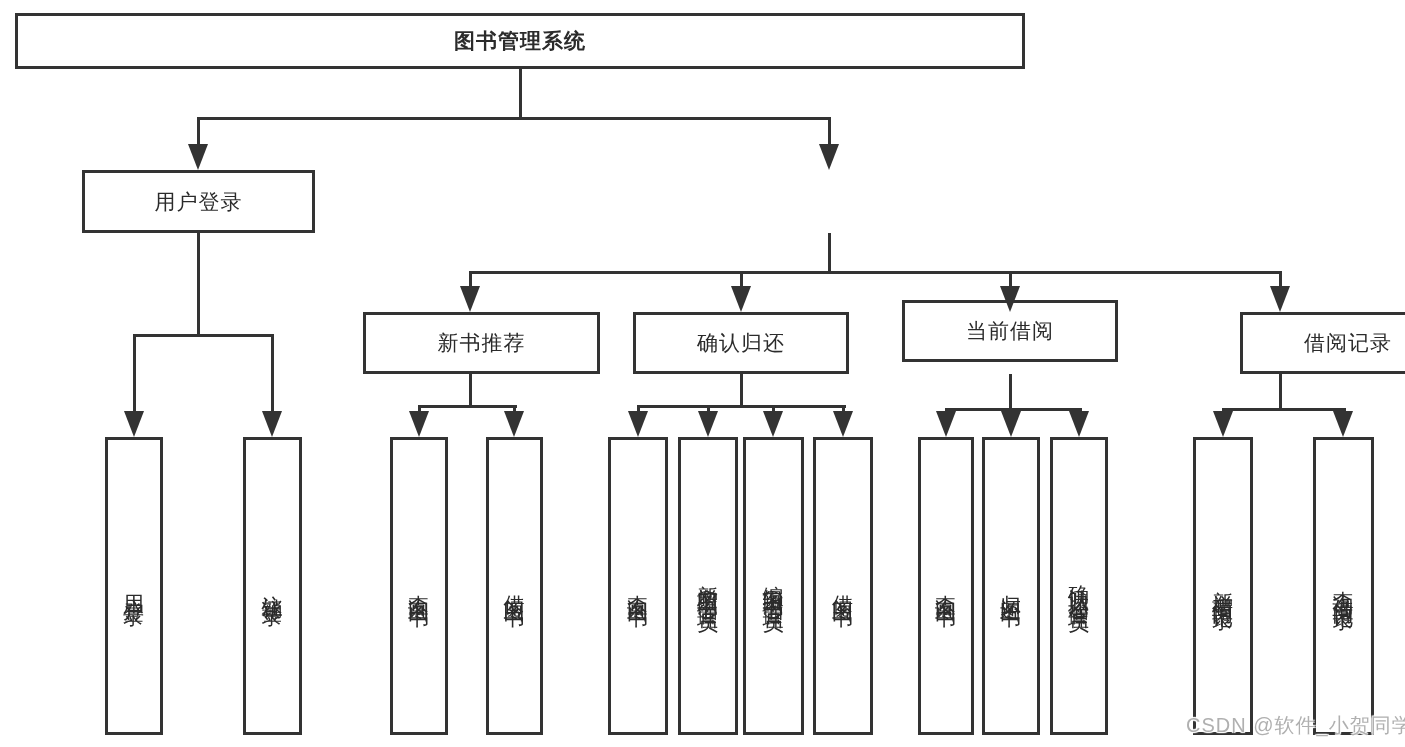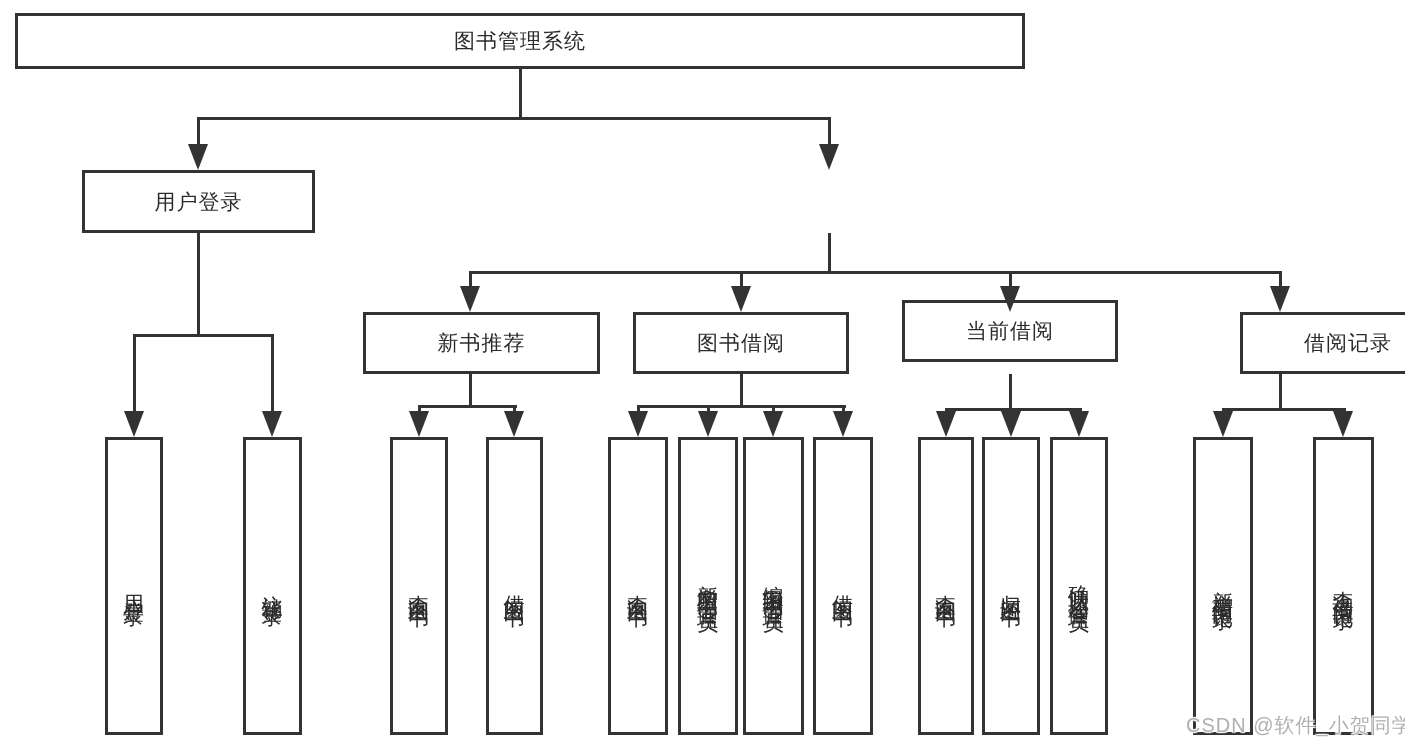--- a/index.html
+++ b/index.html
@@ -43,35 +43,35 @@
     color:var(--watermark);
     text-shadow:1px 1px 1px #ffffff,-1px -1px 1px #ffffff,1px -1px 1px #ffffff,-1px 1px 1px #ffffff;
     white-space:nowrap;
   }
 </style>
 </head>
 <body>
 
 <div class="canvas">
 
-  <div class="node header" style="left:15px;top:13px;width:1010px;height:56px;">
+  <div class="node header" style="left:15px;top:13px;width:1010px;height:56px;font-weight:bold;">
     <span>图书管理系统</span>
   </div>
 
   <div class="node header" style="left:82px;top:170px;width:233px;height:63px;">
     <span>用户登录</span>
   </div>
 
 
   <div class="node header" style="left:363px;top:312px;width:237px;height:62px;">
     <span>新书推荐</span>
   </div>
 
   <div class="node header" style="left:633px;top:312px;width:216px;height:62px;">
-    <span>图书借阅</span>
+    <span>确认归还</span>
   </div>
 
   <div class="node header" style="left:902px;top:300px;width:216px;height:62px;justify-content:center;">
     <span>当前借阅</span>
   </div>
 
   <div class="node header" style="left:1240px;top:312px;width:216px;height:62px;">
     <span>借阅记录</span>
   </div>
 

